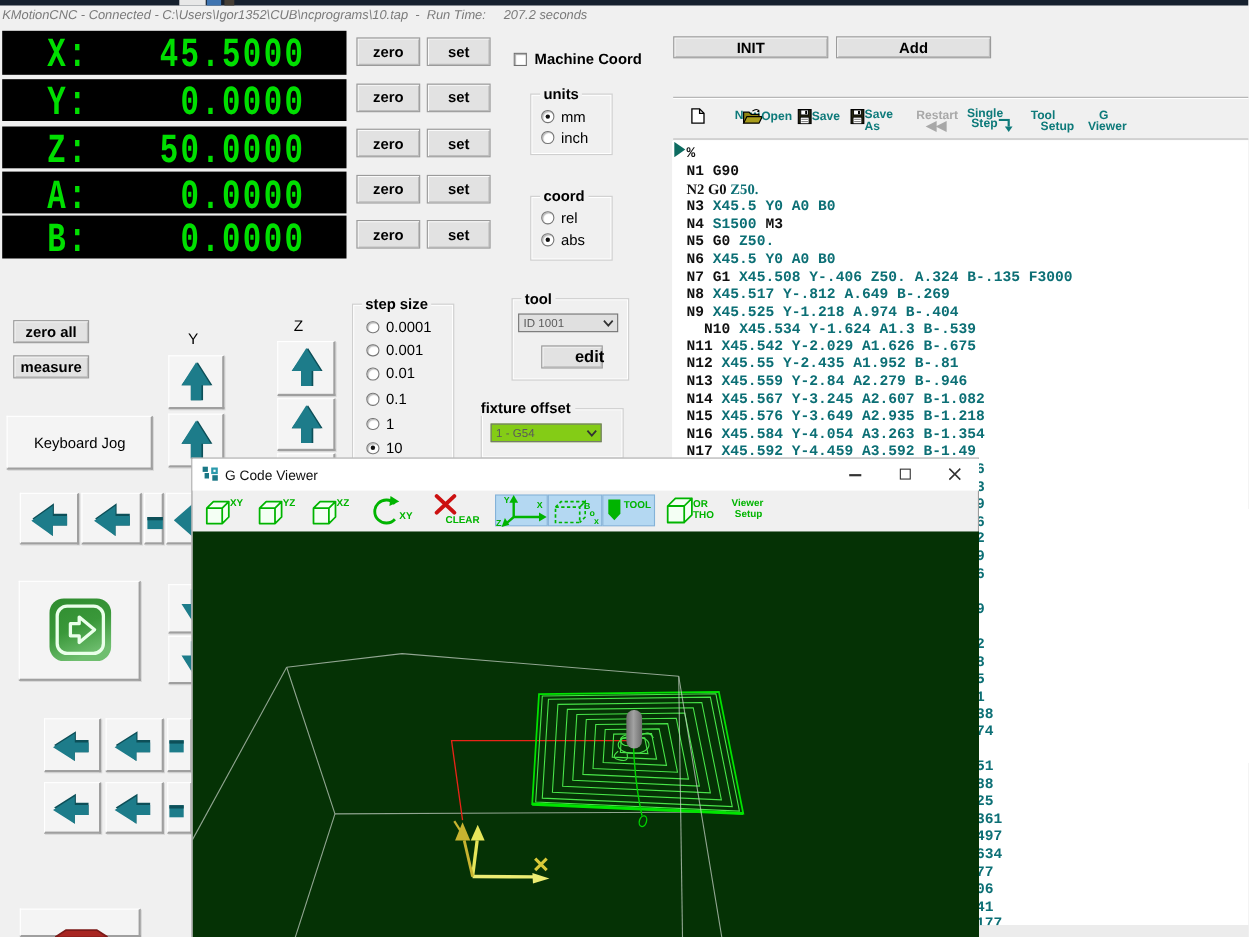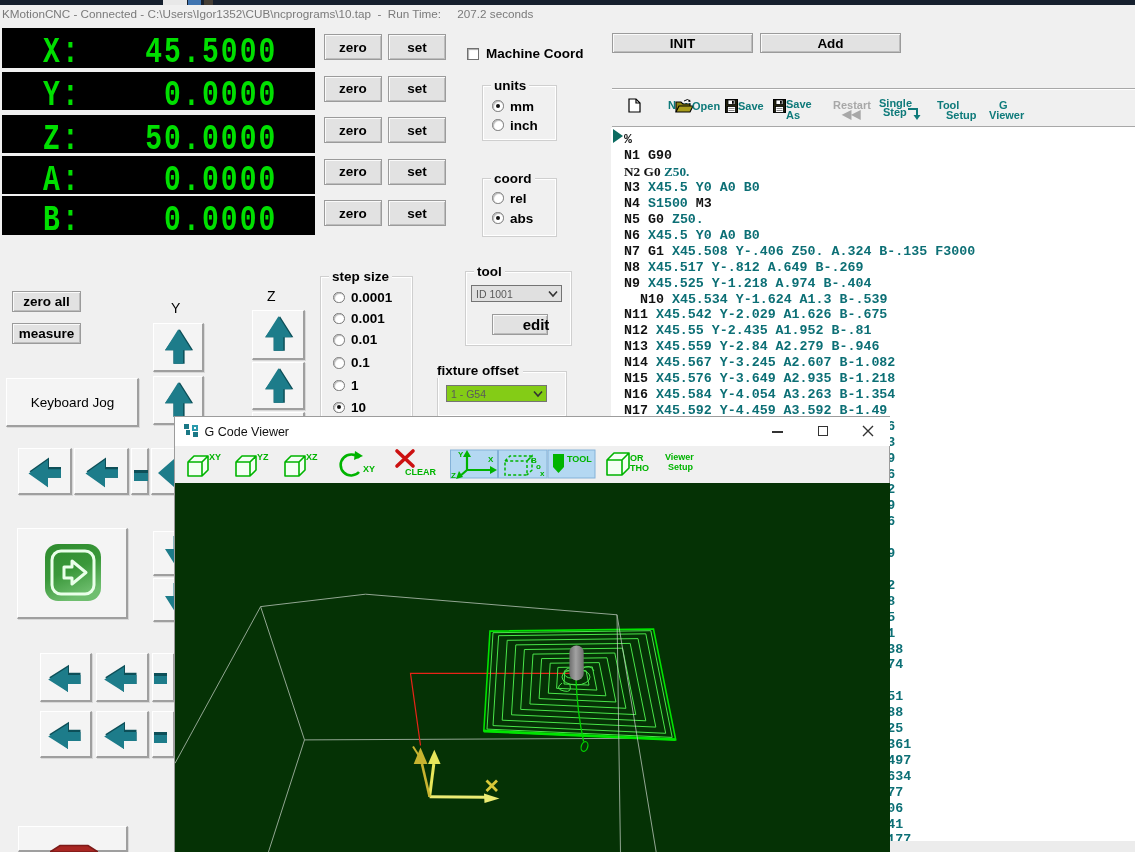--- a/index.html
+++ b/index.html
@@ -14,41 +14,41 @@
   border-top:1px solid #ffffff; border-left:1px solid #ffffff;
   border-right:2px solid #9f9f9f; border-bottom:2px solid #9f9f9f;
   box-shadow: 1px 1px 0 #d8d8d8; }
 .gb { position:absolute; border:1px solid #cfcfcf; box-shadow: inset 0 0 0 1px #ffffff; }
 .gb > .lbl { position:absolute; top:-8px; left:8px; background:#f0f0f0; padding:0 3px;
   font-weight:bold; font-size:13.5px; line-height:15px; }
 .radio { position:absolute; width:11.5px; height:11.5px; border-radius:50%;
   background:#fff; border:1px solid #777; box-shadow:inset 1px 1px 1px #bbb; }
 .radio.sel::after { content:""; position:absolute; left:2.8px; top:2.8px; width:4px; height:4px;
   border-radius:50%; background:#111; }
-.rlbl { position:absolute; font-weight:bold; font-size:13.5px; }
+.rlbl { position:absolute; font-weight:normal; font-size:13.5px; }
 .dro { position:absolute; left:2px; width:313px; height:40px; background:#000; }
 .dro .ax, .dro .val { position:absolute; top:0; height:100%; color:#00df00;
   font-family:"Liberation Mono",monospace; font-weight:bold; font-size:28px; letter-spacing:2.1px;
   transform:scaleY(1.345) translateY(3.2px); display:flex; align-items:center; }
 .dro .ax { left:41px; }
 .dro .val { right:37.5px; width:260px; justify-content:flex-end; }
 .gl { position:absolute; left:624px; white-space:pre; font-family:"Liberation Mono",monospace;
   font-weight:bold; font-size:13.3px; line-height:15.9px; color:#0c6f75; }
 .gl b { color:#111; font-weight:bold; }
 .tbt { position:absolute; color:#0e7a7a; font-weight:bold; font-size:11px; line-height:11px; white-space:nowrap; }
 </style>
 </head>
 <body>
 
 <div class="abs" style="left:0;top:0;width:1135px;height:5px;background:#16202e;"></div>
 <div class="abs" style="left:163px;top:0;width:24px;height:5px;background:#e8e8e8;"></div>
 <div class="abs" style="left:188px;top:0;width:13px;height:5px;background:#3f74b0;"></div>
 <div class="abs" style="left:204px;top:0;width:9px;height:5px;background:#453e35;"></div>
 
-<div class="abs" style="left:2px;top:7px;font-size:11.7px;color:#7a7a7a;white-space:pre;">KMotionCNC - Connected - C:\Users\Igor1352\CUB\ncprograms\10.tap  -  Run Time:     207.2 seconds</div>
+<div class="abs" style="left:2px;top:7px;font-size:11.7px;color:#7a7a7a;white-space:pre;font-style:italic;">KMotionCNC - Connected - C:\Users\Igor1352\CUB\ncprograms\10.tap  -  Run Time:     207.2 seconds</div>
 <div class="dro" style="top:28.4px;height:39.8px;">
     <span class="ax">X:</span>
     <span class="val">45.5000</span>
   </div>
 <div class="dro" style="top:72.3px;height:37.4px;">
     <span class="ax">Y:</span>
     <span class="val">0.0000</span>
   </div>
 <div class="dro" style="top:114.5px;height:38.0px;">
     <span class="ax">Z:</span>

